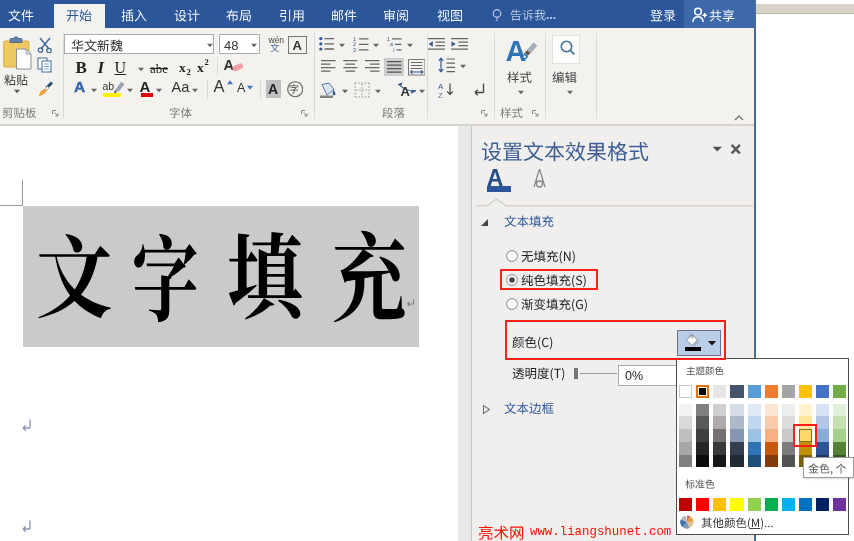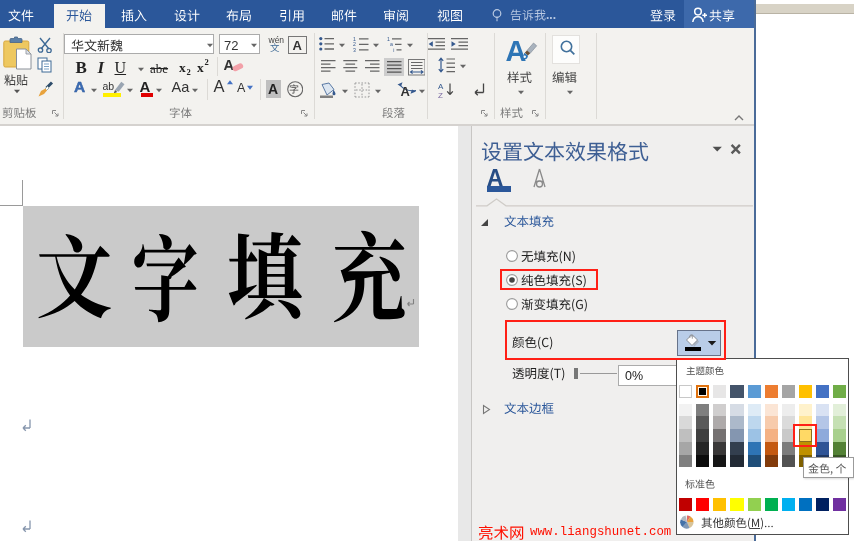--- a/index.html
+++ b/index.html
@@ -275,21 +275,21 @@
       <use href="#s534e" x="0"></use>
       <use href="#s6587" x="1000"></use>
       <use href="#s65b0" x="2000"></use>
       <use href="#s9b4f" x="3000"></use>
     </g>
   </svg>
 <svg style="position:absolute;left:205.5px;top:43px;" width="8" height="5" viewBox="0 0 8 5">
     <path d="M1 0.8l3 3.4 3-3.4z" fill="#666"></path>
   </svg>
 <div style="position:absolute;left:219px;top:34px;width:41px;height:20px;background:#fff;border:1px solid #ababab;box-sizing:border-box;"></div>
-<div style="position:absolute;left:224px;top:39px;font:400 13px 'Liberation Sans', sans-serif;color:#333;white-space:pre;line-height:1;">72</div>
+<div style="position:absolute;left:224px;top:39px;font:400 13px 'Liberation Sans', sans-serif;color:#333;white-space:pre;line-height:1;">48</div>
 <svg style="position:absolute;left:250px;top:43px;" width="8" height="5" viewBox="0 0 8 5">
     <path d="M1 0.8l3 3.4 3-3.4z" fill="#666"></path>
   </svg>
 <div style="position:absolute;left:268.5px;top:35.8px;font:400 8.5px 'Liberation Sans', sans-serif;color:#444;white-space:pre;line-height:1;">wén</div>
 <svg style="position:absolute;left:269.5px;top:43.2px;overflow:visible" width="9.5" height="10.92" viewBox="0 -880 1000 1150">
     <g fill="#3e6a96">
       <use href="#s6587" x="0"></use>
     </g>
   </svg>
 <div style="position:absolute;left:287.5px;top:35.5px;width:19px;height:18px;border:1px solid #777;box-sizing:border-box;"></div>

